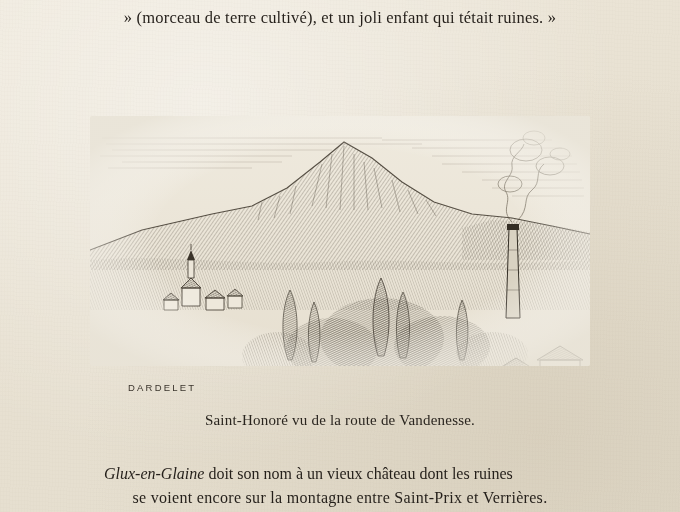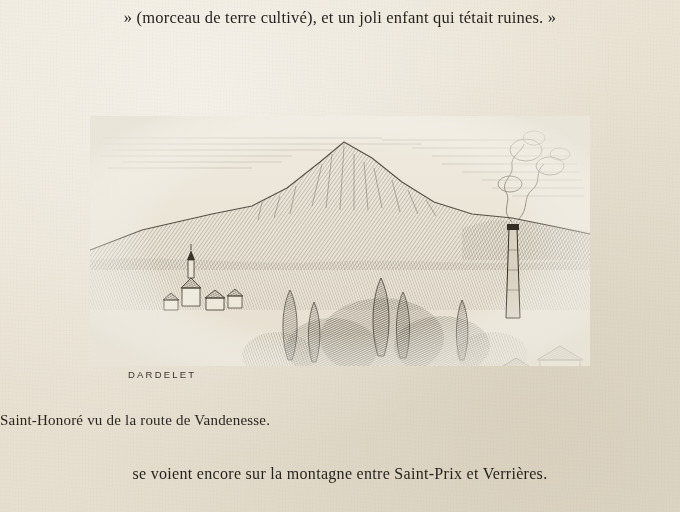--- a/index.html
+++ b/index.html
@@ -47,31 +47,32 @@
     position: absolute;
     left: 82px;
     top: 110px;
     width: 516px;
     height: 276px;
   }
   .plate svg { display: block; }
   .engraver-credit {
     position: absolute;
     left: 128px;
-    top: 369px;
+    top: 382px;
     font-family: "Liberation Sans", sans-serif;
     font-size: 9.5px;
     letter-spacing: 2.2px;
     color: #3a342c;
   }
   .caption {
     position: absolute;
     top: 412px;
     left: 0;
     width: 680px;
+    text-align: center;
     font-size: 15px;
     color: #2a251f;
     letter-spacing: .2px;
   }
   .body-text {
     position: absolute;
     top: 462px;
     left: 82px;
     width: 516px;
     font-size: 16px;
@@ -263,16 +264,17 @@
         <rect x="8" y="6" width="500" height="250" fill="url(#vign)"></rect>
       </g>
     </svg>
   </div>
 
   <div class="engraver-credit">DARDELET</div>
 
   <div class="caption">Saint-Honoré vu de la route de Vandenesse.</div>
 
   <div class="body-text">
+    <span class="indent"><span class="ital">Glux-en-Glaine</span> <span>doit son nom à un vieux château dont les ruines</span></span>
     <span class="line2 sm-caps">se voient encore sur la montagne entre Saint-Prix et Verrières.</span>
   </div>
 
 </div>
 
 </body></html>

